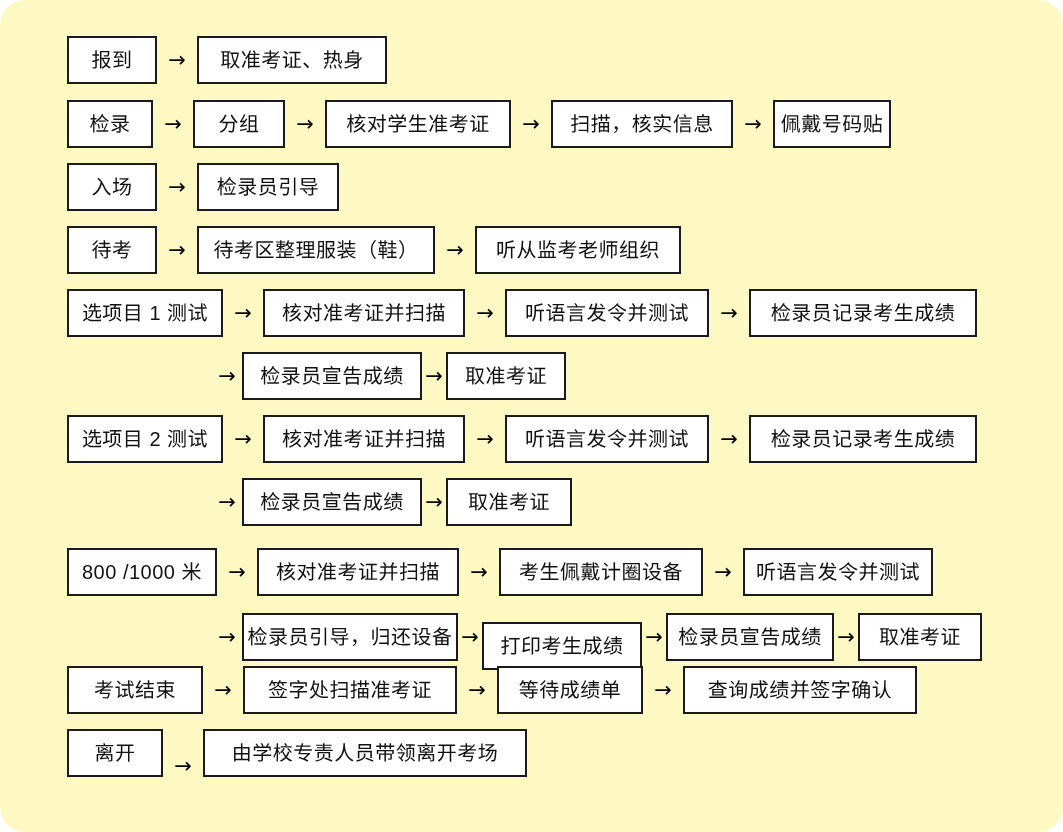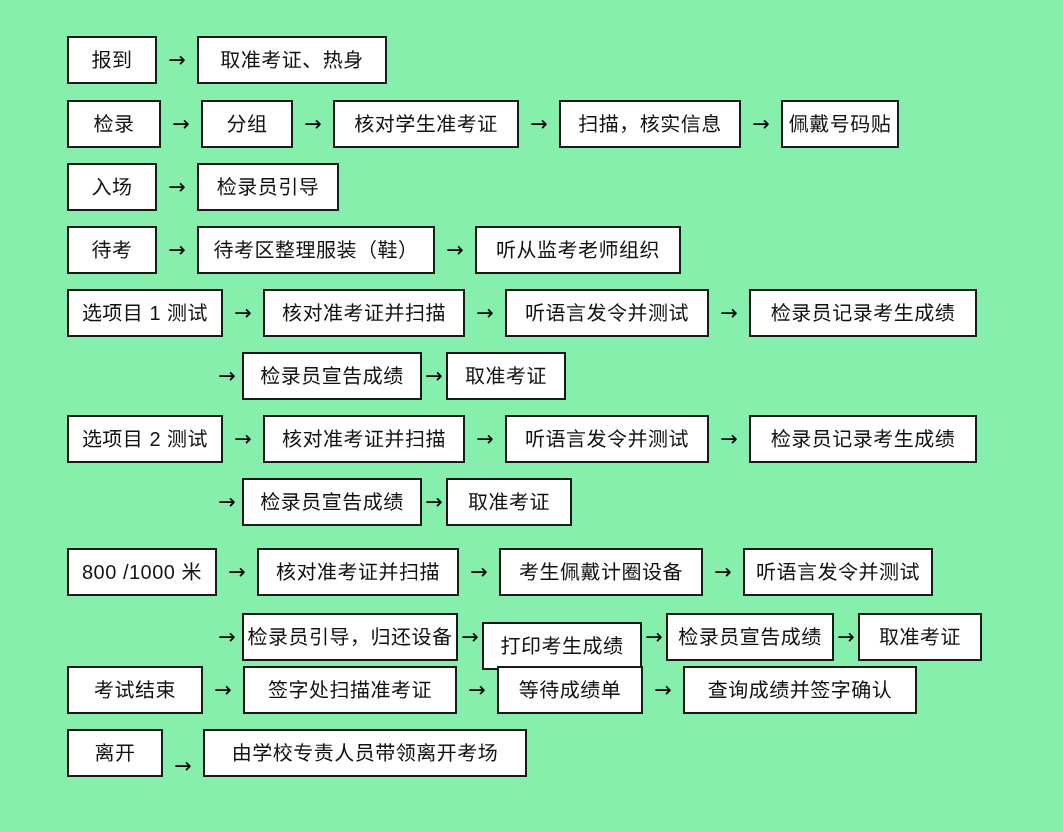--- a/index.html
+++ b/index.html
@@ -8,22 +8,23 @@
     padding: 0;
     background: #ffffff;
   }
   body {
     font-family: "Liberation Sans", "DejaVu Sans", sans-serif;
   }
   #flowchart-canvas {
     position: relative;
     width: 1063px;
     height: 832px;
-    background: #86efac;
+    background: #fef9c3;
     overflow: hidden;
+    border-radius: 25px;
   }
   .flow-row {
     position: absolute;
     display: flex;
     flex-direction: row;
     align-items: center;
     white-space: nowrap;
   }
   .flow-box {
     box-sizing: border-box;
@@ -56,21 +57,21 @@
 </head>
 <body>
 
 <div id="flowchart-canvas">
     <div class="flow-row" style="top: 36px; left: 67px;">
       <div class="flow-box" style="width: 90px;">报到</div>
       <span class="flow-arrow">→</span>
       <div class="flow-box" style="width: 190px;">取准考证、热身</div>
     </div>
     <div class="flow-row" style="top: 100px; left: 67px;">
-      <div class="flow-box" style="width: 94px;">检录</div>
+      <div class="flow-box" style="width: 86px;">检录</div>
       <span class="flow-arrow">→</span>
       <div class="flow-box" style="width: 92px;">分组</div>
       <span class="flow-arrow">→</span>
       <div class="flow-box" style="width: 186px;">核对学生准考证</div>
       <span class="flow-arrow">→</span>
       <div class="flow-box" style="width: 182px;">扫描，核实信息</div>
       <span class="flow-arrow">→</span>
       <div class="flow-box" style="width: 118px;">佩戴号码贴</div>
     </div>
     <div class="flow-row" style="top: 163px; left: 67px;">

